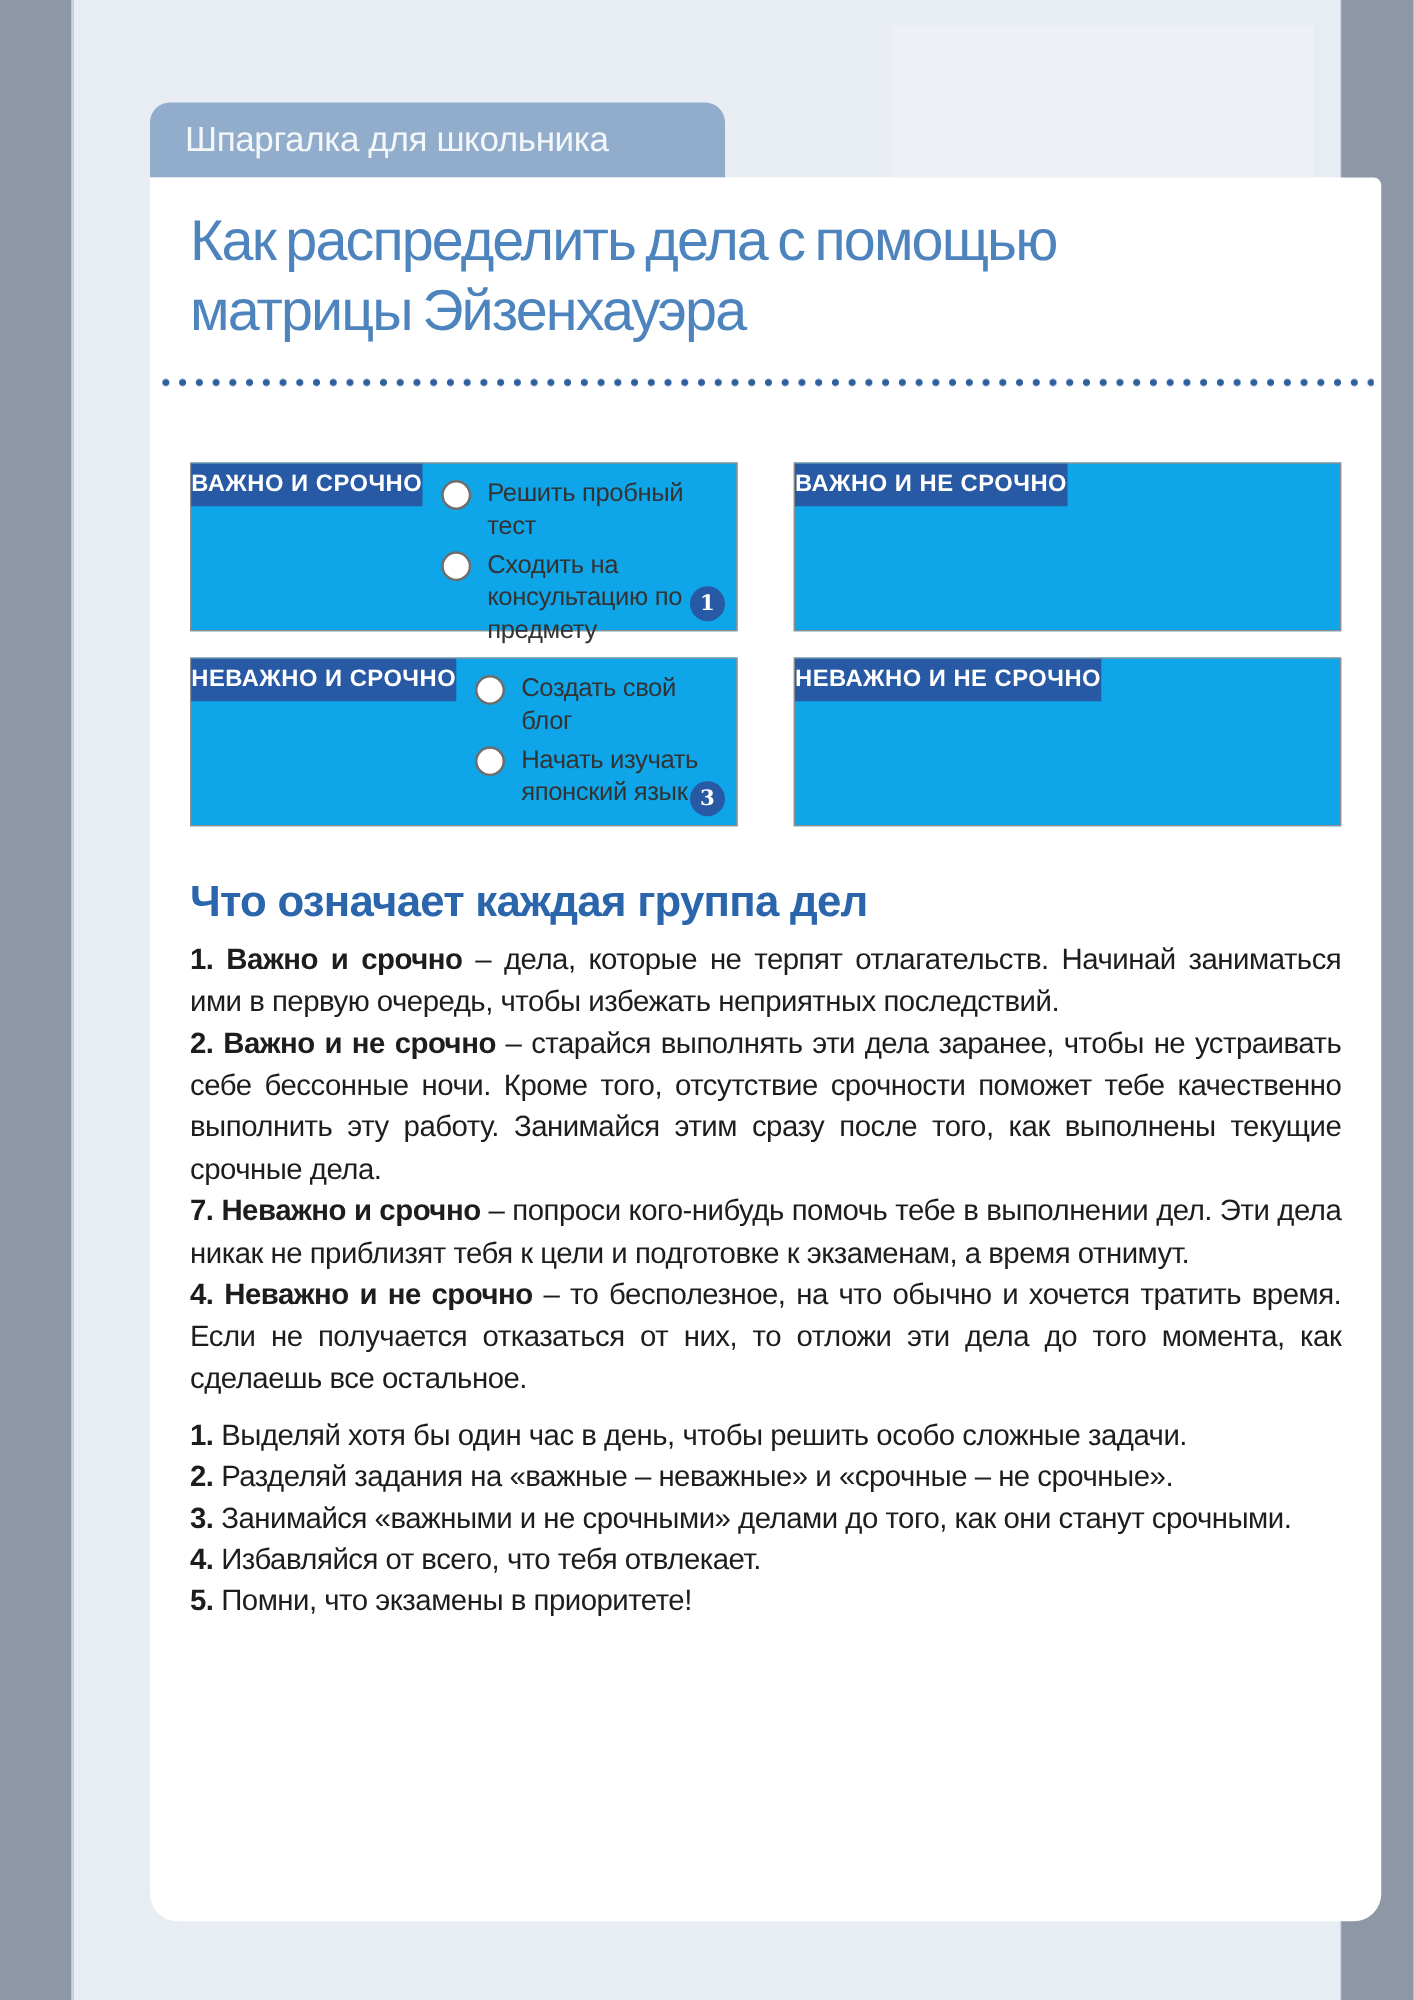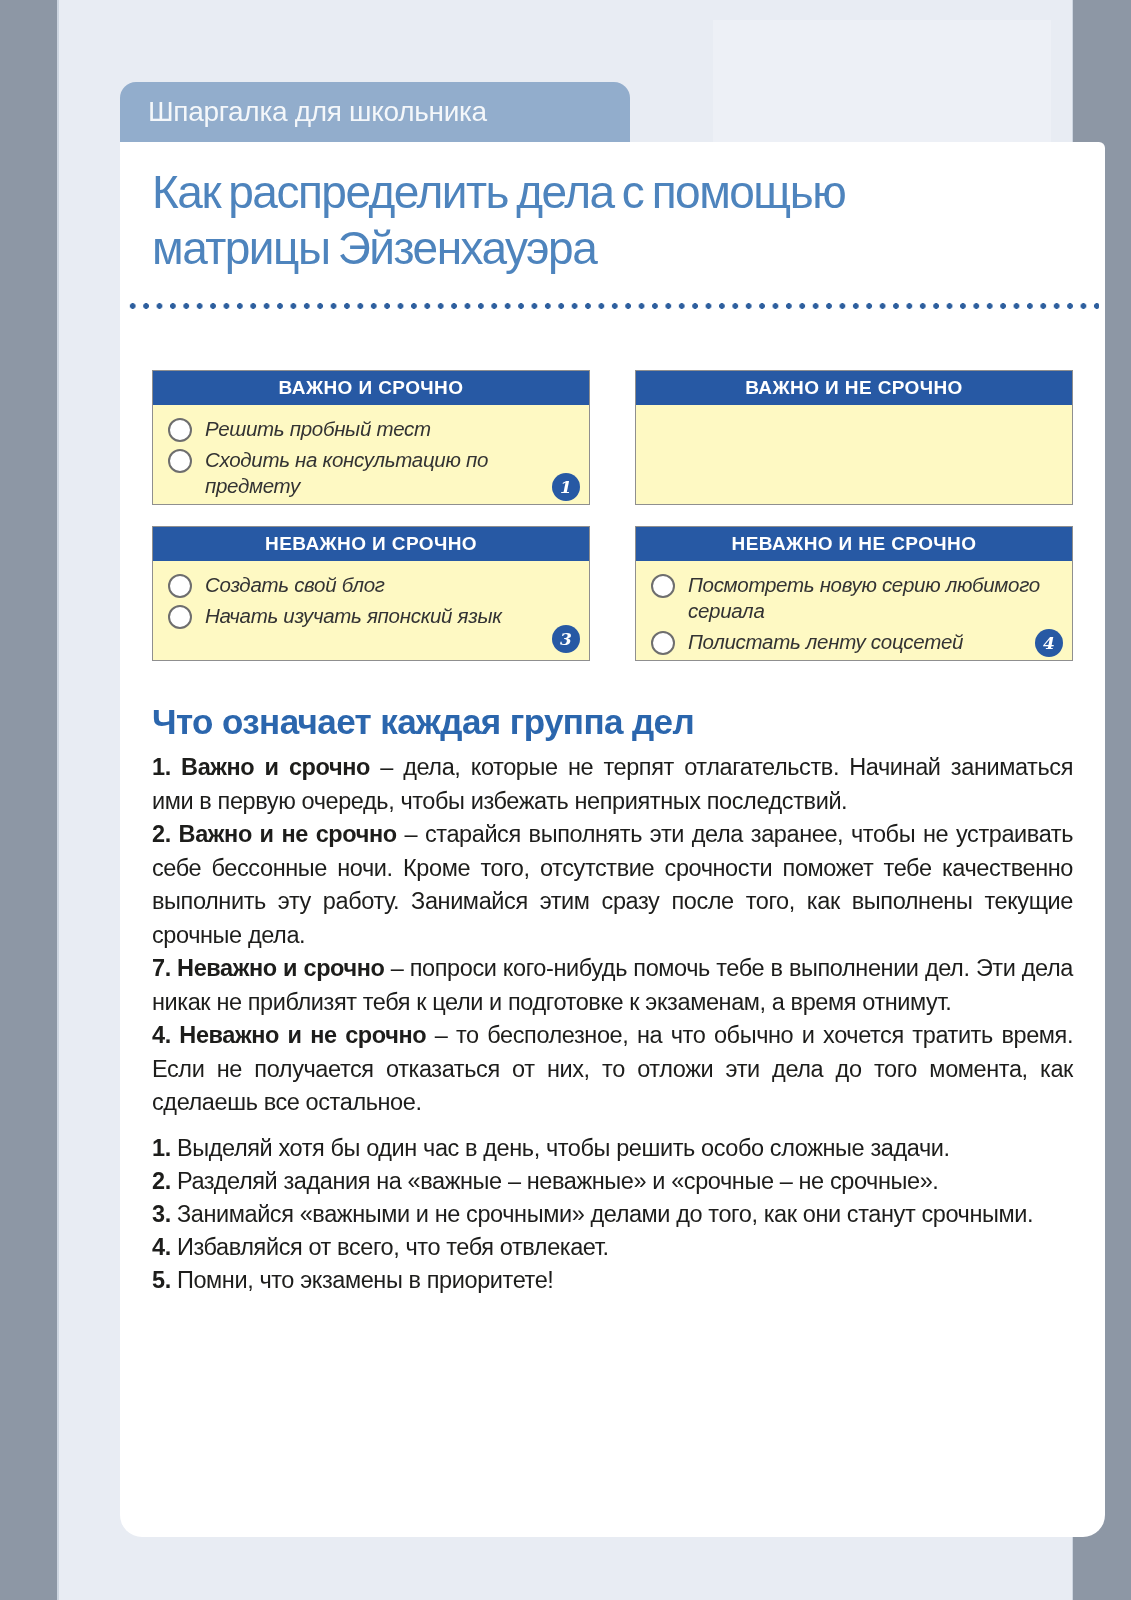--- a/index.html
+++ b/index.html
@@ -9,21 +9,21 @@
     font-family:"Liberation Sans","DejaVu Sans",sans-serif;
   }
   .strip{position:absolute;top:0;bottom:0;background:var(--outer-strip,#8d97a5);}
   .strip.left{left:0;width:57px;border-right:2px solid #cdd5e0;}
   .strip.right{right:0;width:58px;border-left:1px solid #cdd5e0;}
   .top-right-panel{
     position:absolute;left:713px;top:20px;width:338px;height:122px;
     background:var(--panel-bg,#edf0f6);
   }
   .badge{
-    position:absolute;left:120px;top:82px;width:510px;height:60px;
+    position:absolute;left:120px;top:82px;width:460px;height:60px;
     background:var(--badge-bg,#92adcc);
     border-radius:16px 16px 0 0;
     display:flex;align-items:center;
     color:var(--badge-text,#f4f7fa);
     font-size:28px;letter-spacing:-0.3px;padding-left:28px;box-sizing:border-box;
   }
   .card{
     position:absolute;left:120px;top:142px;width:985px;height:1395px;
     background:var(--card-bg,#ffffff);
     border-radius:0 6px 22px 22px;
@@ -39,31 +39,31 @@
     height:8px;margin:26px -26px 0 -26px;
     background-image:radial-gradient(circle,var(--dot-blue,#2e5f9e) 2.6px,transparent 3.1px);
     background-size:13.4px 8px;background-repeat:repeat-x;background-position:0 center;
   }
   .matrix-grid{
     margin-top:60px;
     display:grid;grid-template-columns:1fr 1fr;column-gap:45px;row-gap:21px;
   }
   .quad{
     border:1px solid var(--box-border,#8f8f8f);
-    height:135px;box-sizing:border-box;display:flex;flex-direction:column;
-    background:#fef9c3;
+    height:135px;box-sizing:border-box;display:flex;
+    background:#0ea5e9;
   }
   .quad-header{
     background:var(--accent-blue,#2759a4);
     color:#fff;font-weight:bold;font-size:19px;letter-spacing:0.4px;
     height:34px;display:flex;align-items:center;justify-content:center;
     flex-shrink:0;
   }
   .quad-body{
-    position:relative;flex:1;padding:11px 14px 4px 15px;font-style:italic;
+    position:relative;flex:1;padding:11px 14px 4px 15px;
   }
   .quad-item{display:flex;gap:13px;margin-bottom:5px;align-items:flex-start;}
   .cb{
     width:20px;height:20px;border:2px solid var(--circle-border,#6e6e6e);
     border-radius:50%;flex-shrink:0;margin-top:2px;background:#fff;
   }
   .quad-item-text{
     font-size:20.5px;line-height:26px;color:#333;letter-spacing:-0.3px;
   }
   .num-badge{
@@ -143,31 +143,20 @@
         <div class="quad-item">
           <span class="cb"></span>
           <span class="quad-item-text">Начать изучать японский язык</span>
         </div>
         <span class="num-badge">3</span>
       </div>
     </div>
 
     <div class="quad">
       <div class="quad-header">НЕВАЖНО И НЕ СРОЧНО</div>
-      <div class="quad-body">
-        <div class="quad-item">
-          <span class="cb"></span>
-          <span class="quad-item-text">Посмотреть новую серию любимого сериала</span>
-        </div>
-        <div class="quad-item">
-          <span class="cb"></span>
-          <span class="quad-item-text">Полистать ленту соцсетей</span>
-        </div>
-        <span class="num-badge">4</span>
-      </div>
     </div>
 
   </div>
 
   <h2 class="sec-head first">Что означает каждая группа дел</h2>
 
   <div class="paras">
     <p class="body-par"><span class="lead">1. Важно и срочно</span><span> – дела, которые не терпят отлагательств. Начинай заниматься ими в первую очередь, чтобы избежать неприятных последствий.</span></p>
     <p class="body-par"><span class="lead">2. Важно и не срочно</span><span> – старайся выполнять эти дела заранее, чтобы не устраивать себе бессонные ночи. Кроме того, отсутствие срочности поможет тебе качественно выполнить эту работу. Занимайся этим сразу после того, как выполнены текущие срочные дела.</span></p>
     <p class="body-par"><span class="lead">7. Неважно и срочно</span><span> – попроси кого-нибудь помочь тебе в выполнении дел. Эти дела никак не приблизят тебя к цели и подготовке к экзаменам, а время отнимут.</span></p>

